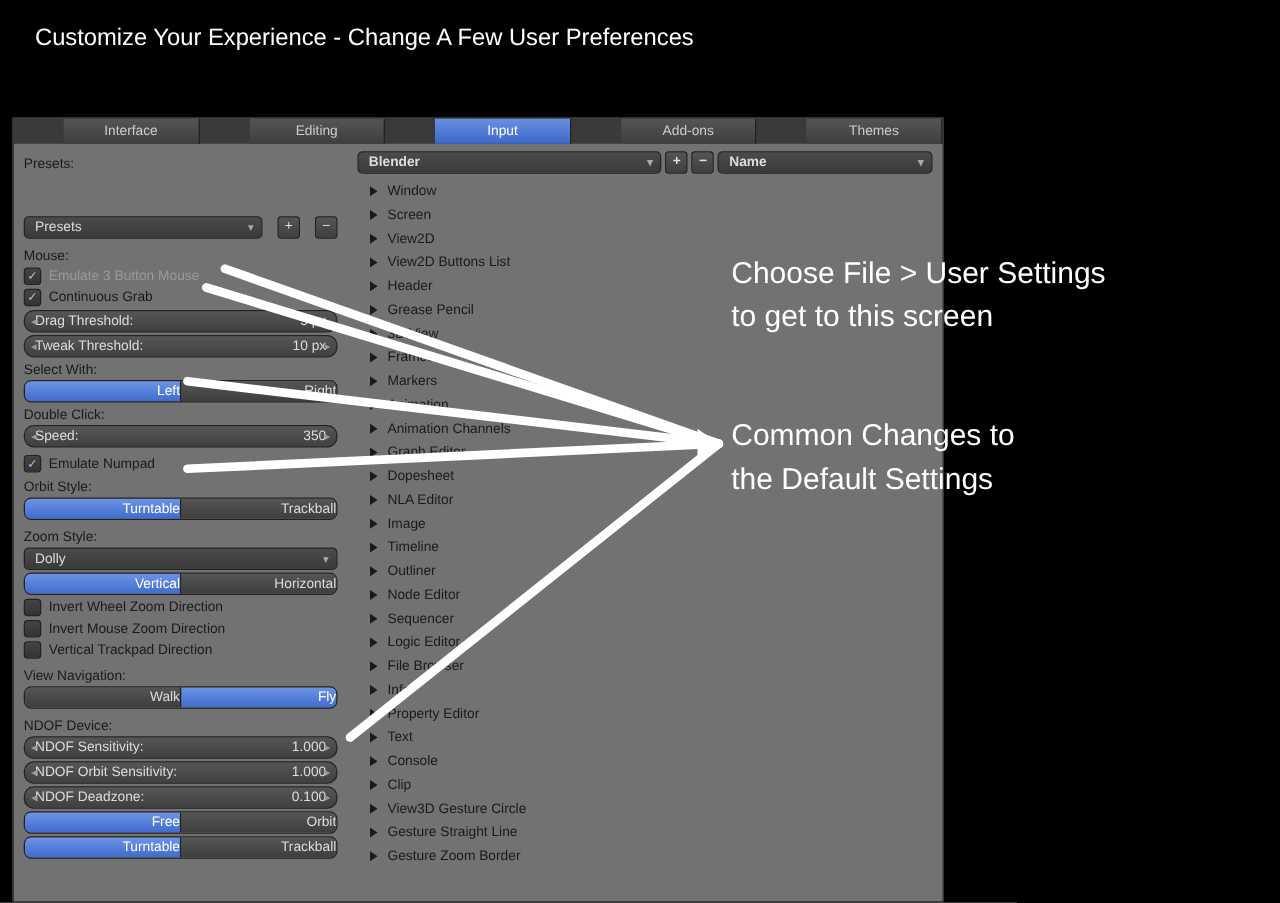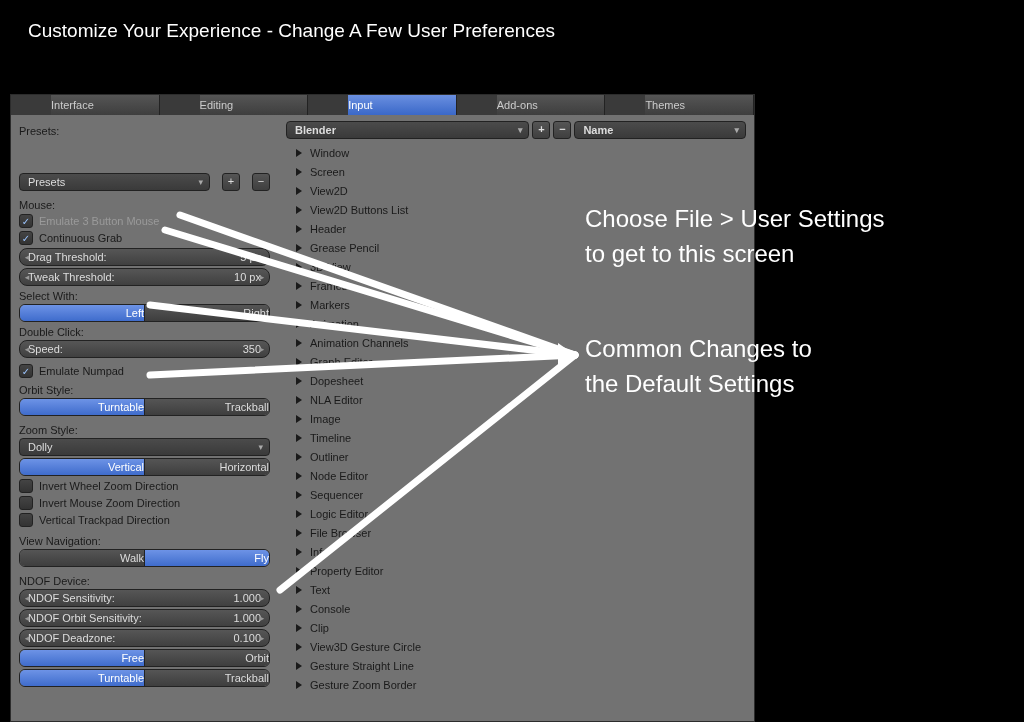--- a/index.html
+++ b/index.html
@@ -4,21 +4,21 @@
 <style>
   * { box-sizing: border-box; margin: 0; padding: 0; font-family: Arial, Helvetica, sans-serif; }
   body { width: 1024px; height: 722px; background: #000; position: relative; overflow: hidden; }
 
   .banner { background: #000; color: #fff; padding: 20px 28px 22px 28px; height: 94px; }
   .banner h1 { font-size: 19px; font-weight: normal; }
 
   .prefs-window { position: absolute; left: 10px; top: 94px; width: 745px; height: 628px; background: #727272; border: 1px solid #2c2c2c; font-size: 11px; color: #ddd; }
 
   .tabs { display: flex; height: 20px; background: #3a3a3a; }
-  .tab { flex: 1; line-height: 20px; background: linear-gradient(#555,#3e3e3e); color: #ccc; border-right: 1px solid #222; cursor: pointer; margin-left: 40px; }
+  .tab { flex: 1; text-align: center; line-height: 20px; background: linear-gradient(#555,#3e3e3e); color: #ccc; border-right: 1px solid #222; cursor: pointer; margin-left: 40px; }
   .tab.active { background: linear-gradient(#6a8fe0,#3a68c8); color: #fff; }
 
   .body-area { display: flex; height: calc(100% - 20px); }
   .left-col { width: 267px; padding: 6px 8px 6px 8px; overflow-y: hidden; }
   .right-col { flex: 1; padding: 6px 8px; }
 
   .label-row { color: #1a1a1a; font-size: 11px; margin: 4px 0 2px 0; }
 
   .dropdown { position: relative; display:flex; align-items:center; background: linear-gradient(#4b4b4b,#3a3a3a); border: 1px solid #222; border-radius: 4px; height: 18px; padding: 0 18px 0 8px; color: #ddd; width: 100%; }
   .dropdown .caret { position:absolute; right:6px; font-size:9px; color:#aaa; }

